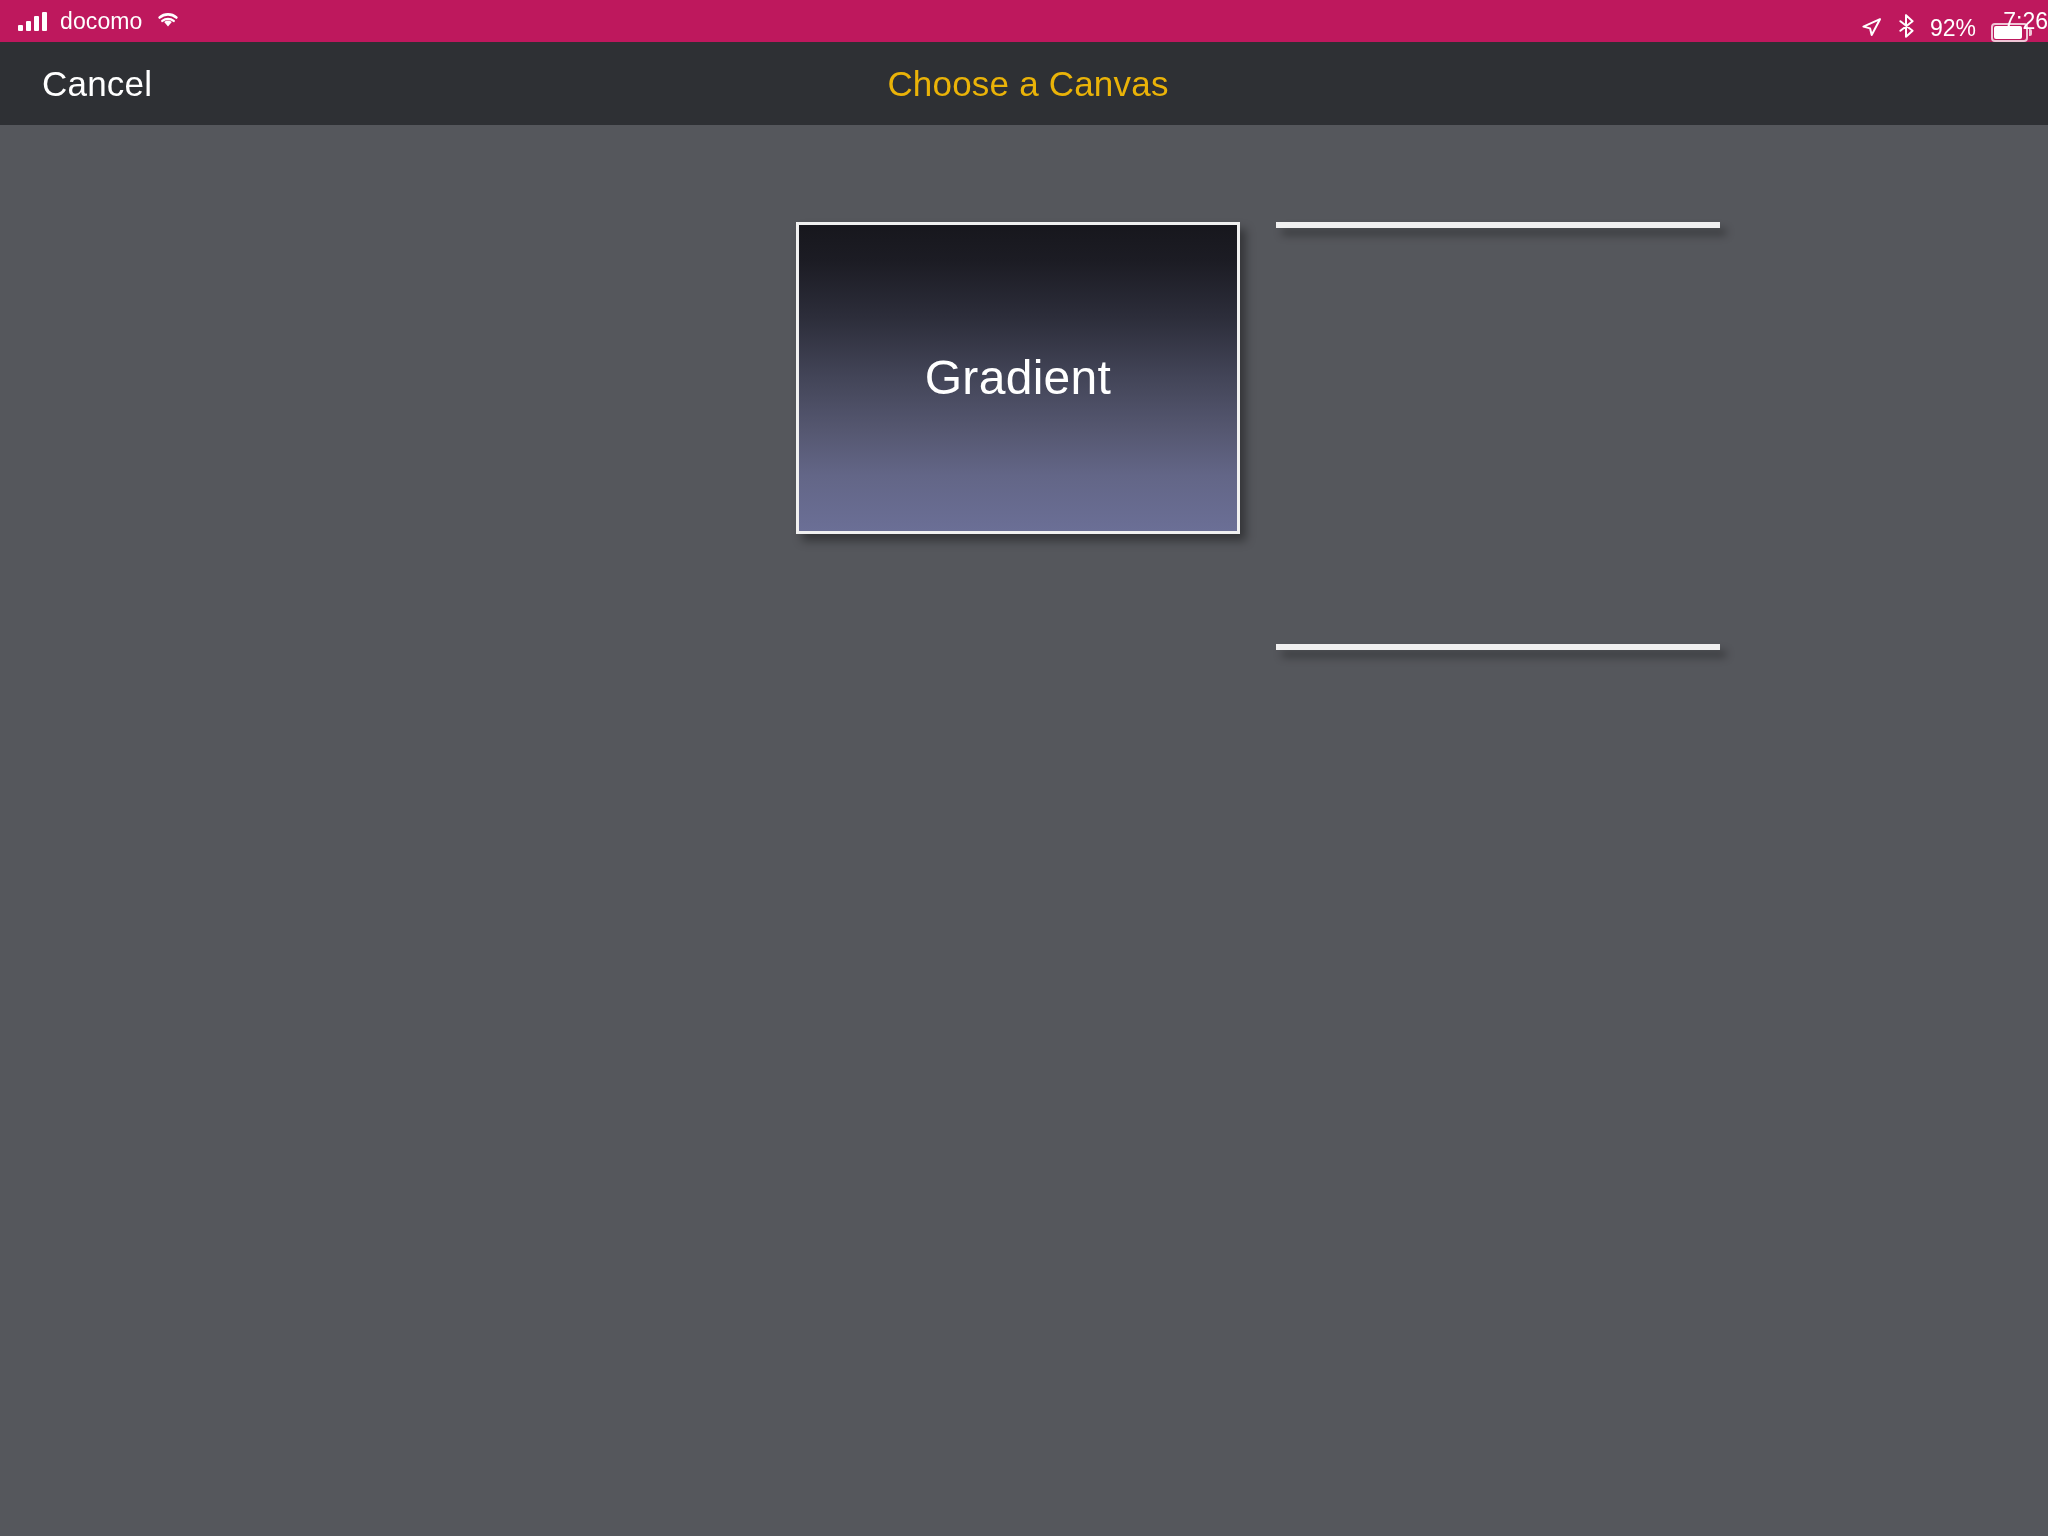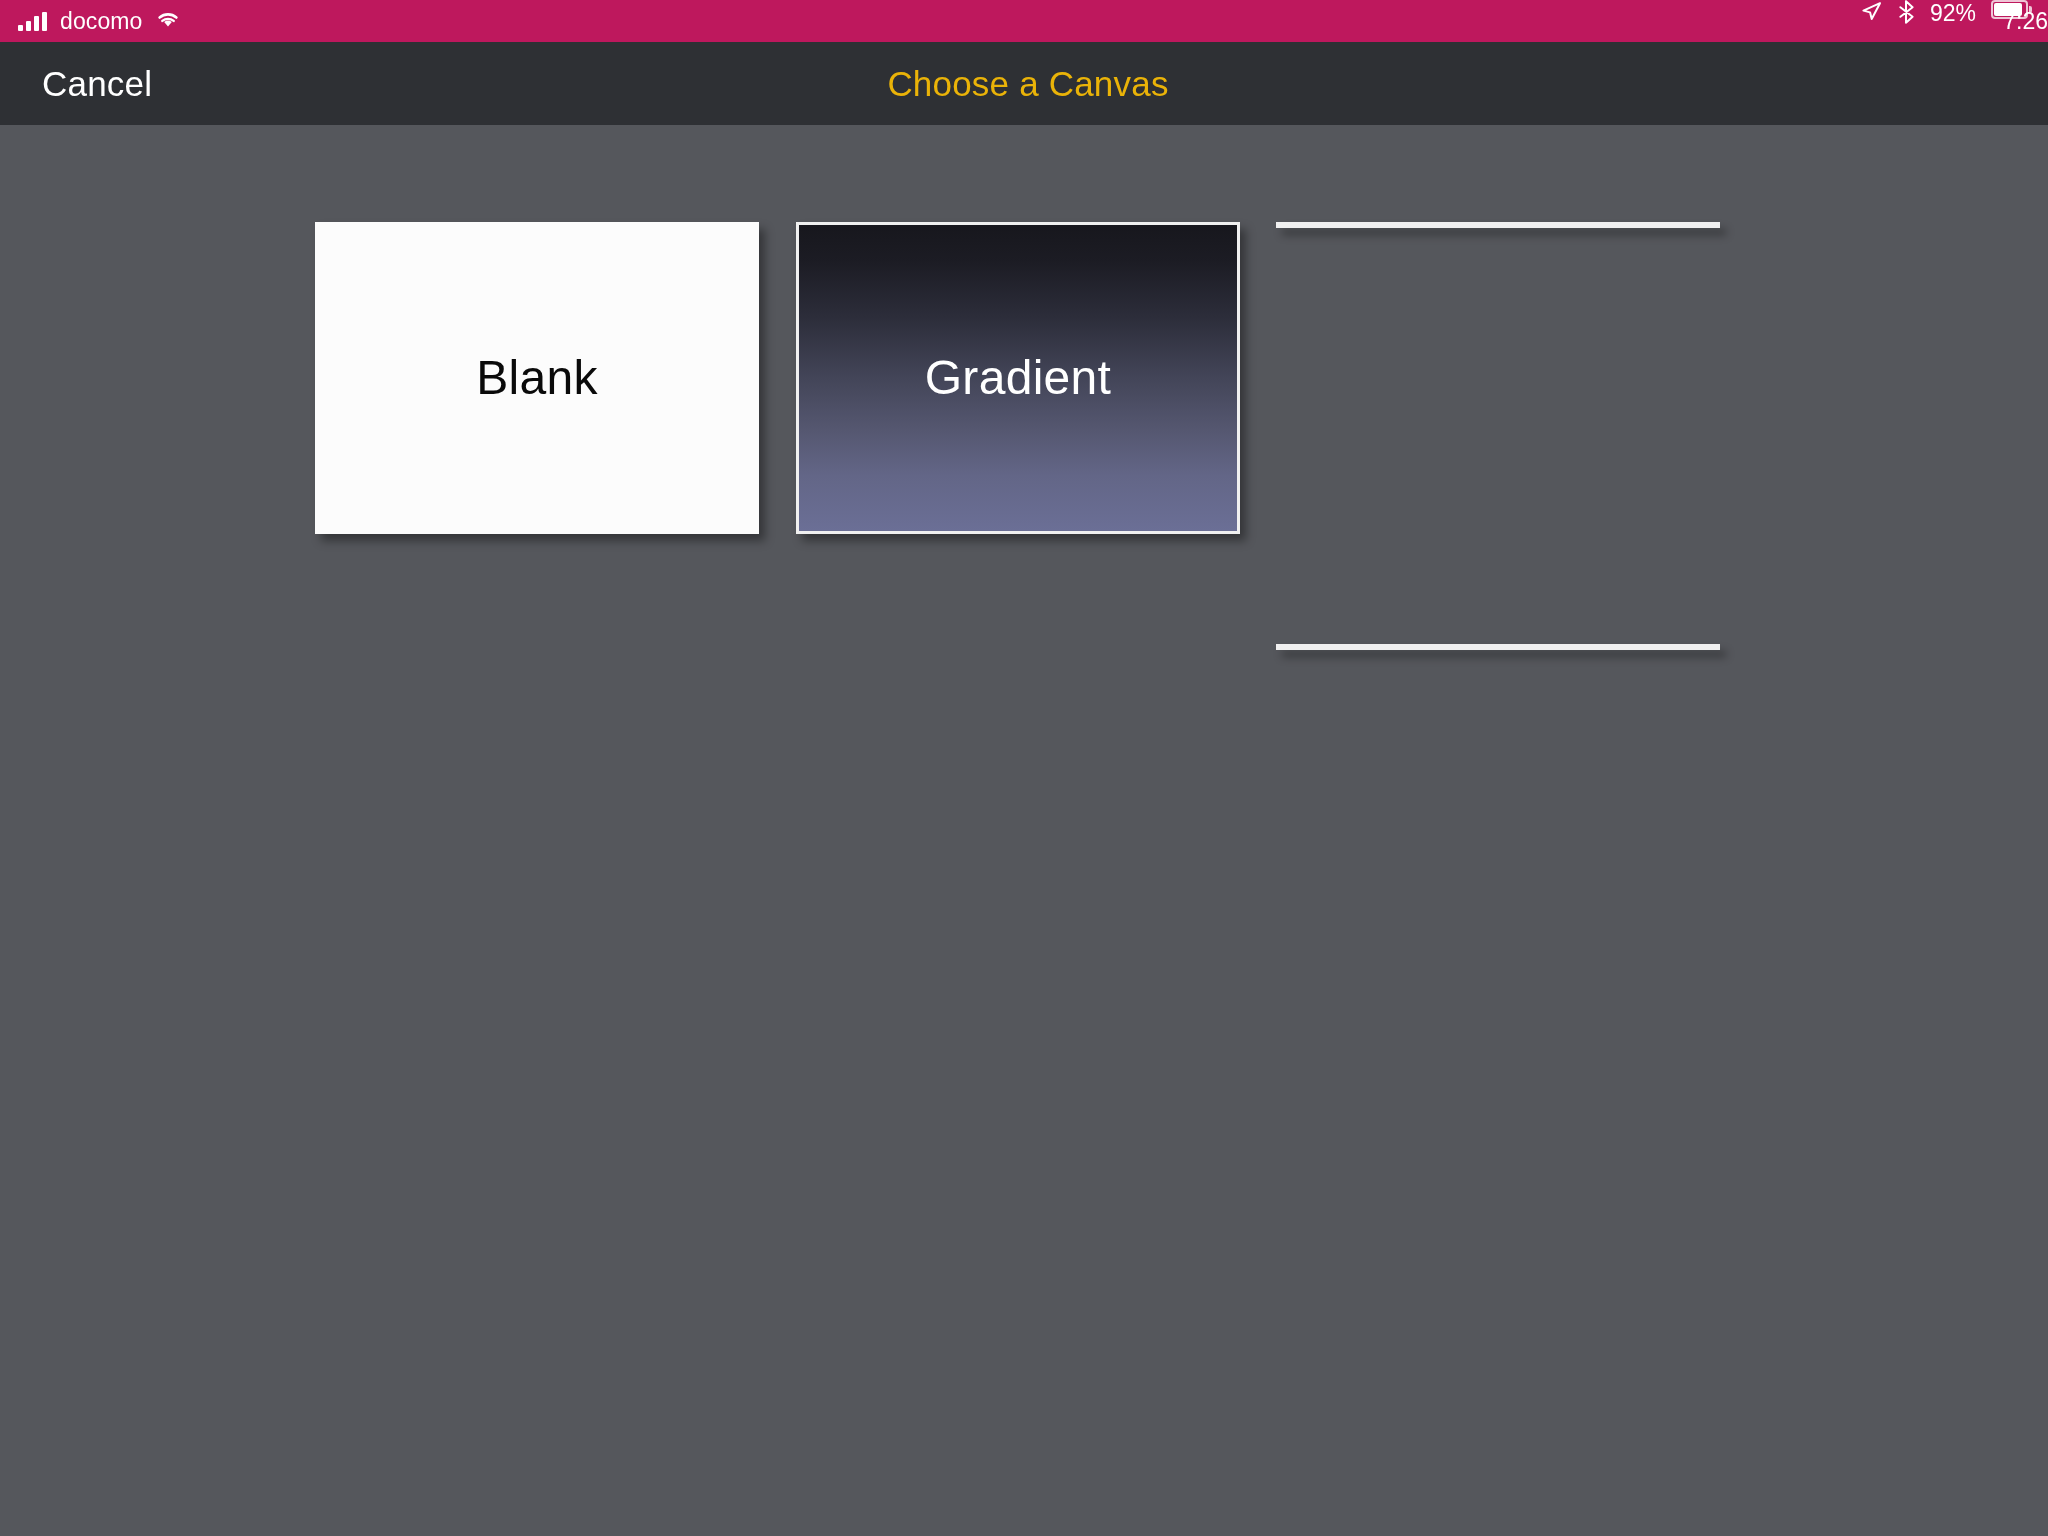--- a/index.html
+++ b/index.html
@@ -39,21 +39,21 @@
     align-items: center;
     justify-content: flex-end;
     pointer-events: none;
     padding-left: 44px;
   }
   .status-right {
     position: absolute;
     right: 20px; top: 0;
     height: 42px;
     display: flex;
-    align-items: flex-start;
+    align-items: flex-end;
     gap: 15px;
   }
   .carrier-text {
     font-size: 23px;
     letter-spacing: 0.1px;
     color: #fff;
   }
   .clock-text {
     font-size: 23px;
     font-weight: 400;
@@ -369,25 +369,20 @@
   </div>
 </div>
 
 <div id="nav-bar">
   <button id="cancel-button">Cancel</button>
   <div id="page-title">Choose a Canvas</div>
 </div>
 
 <div id="canvas-grid">
 
-  <div class="canvas-cell col-1 row-1">
-    <div class="thumb bg-blank">
-      <div class="thumb-label label-dark">Blank</div>
-    </div>
-  </div>
 
   <div class="canvas-cell col-2 row-1">
     <div class="thumb white-frame bg-gradient">
       <div class="thumb-label label-light">Gradient</div>
     </div>
   </div>
 
   <div class="canvas-cell col-3 row-1">
     <div class="thumb white-frame bg-image">
       <div class="sky"></div>

